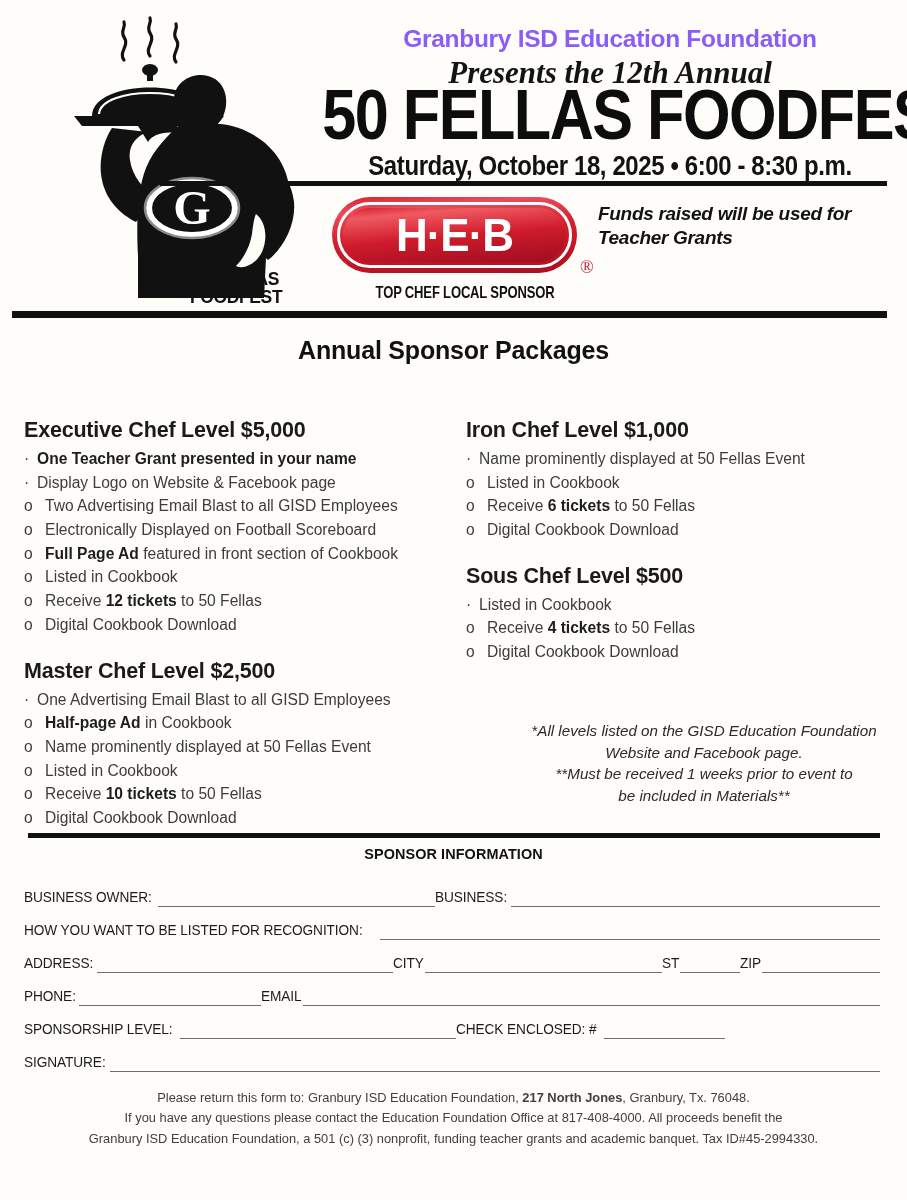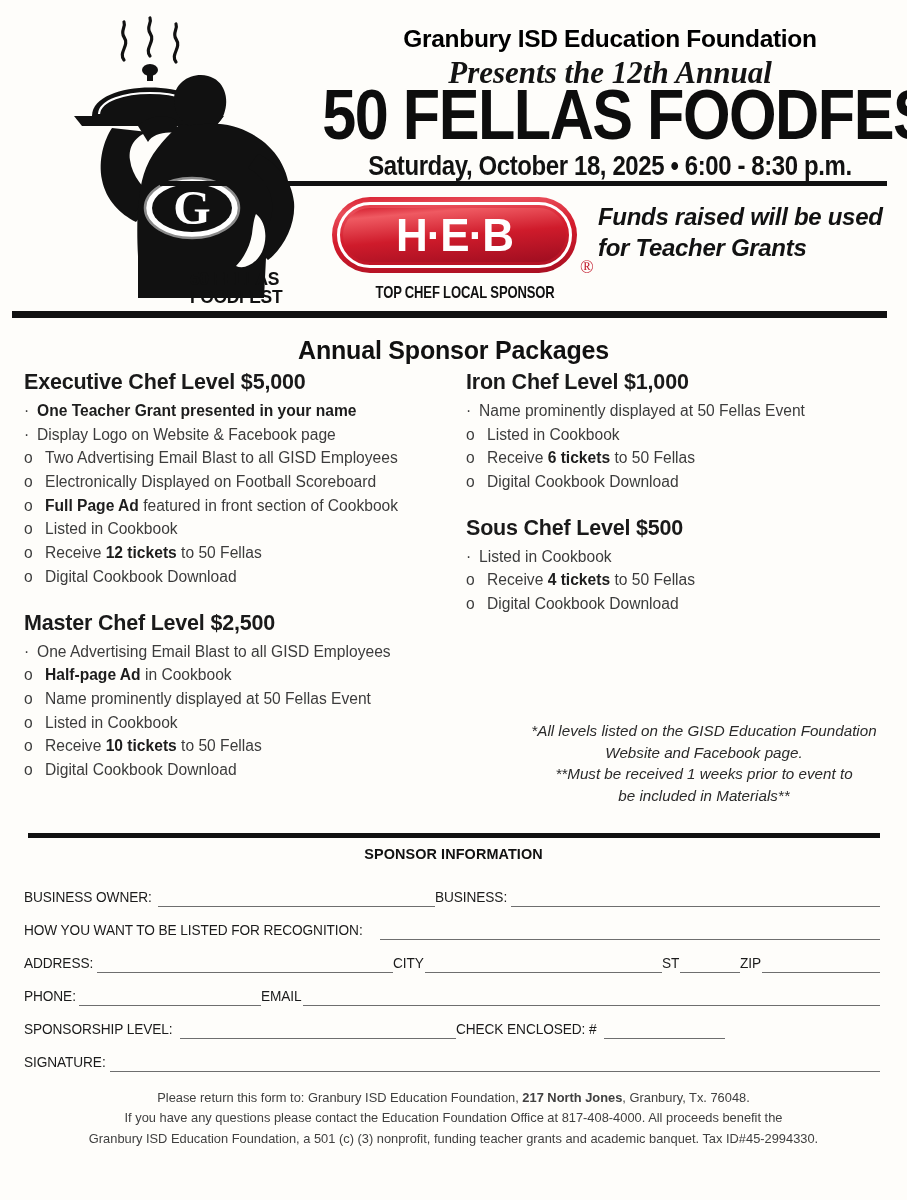--- a/index.html
+++ b/index.html
@@ -48,21 +48,21 @@
 
   
   #org-title {
     position: absolute;
     left: 330px; top: 25px;
     width: 560px;
     text-align: center;
     font-weight: bold;
     font-size: 24.5px;
     letter-spacing: -0.3px;
-    color: #000000;
+    color: #8b5cf6;
   }
   #presents {
     position: absolute;
     left: 330px; top: 55px;
     width: 560px;
     text-align: center;
     font-family: "Liberation Serif", serif;
     font-style: italic;
     font-weight: bold;
     font-size: 31px;
@@ -174,21 +174,21 @@
     white-space: nowrap;
   }
 
   
   #funds-tagline {
     position: absolute;
     left: 598px; top: 202px;
     width: 300px;
     font-weight: bold;
     font-style: italic;
-    font-size: 24px;
+    font-size: 19px;
     line-height: 1.28;
     color: #121212;
     letter-spacing: -0.3px;
   }
 
   
   #rule-header-bottom {
     position: absolute;
     left: 12px; top: 311px;
     width: 875px; height: 7px;
@@ -207,21 +207,21 @@
     color: #111;
   }
 
   .col {
     position: absolute;
     top: 370px;
   }
   #col-left  { left: 24px;  width: 420px; }
   #col-right { left: 466px; width: 425px; }
 
-  .level { margin-bottom: 22px; }
+  .level { margin-bottom: 22px; margin-top: 48px; }
   .level-title {
     font-weight: bold;
     font-size: 21.5px;
     letter-spacing: -0.2px;
     color: #1a1a1a;
     margin-bottom: 4px;
   }
   .perk {
     font-size: 15.6px;
     line-height: 1.52;

